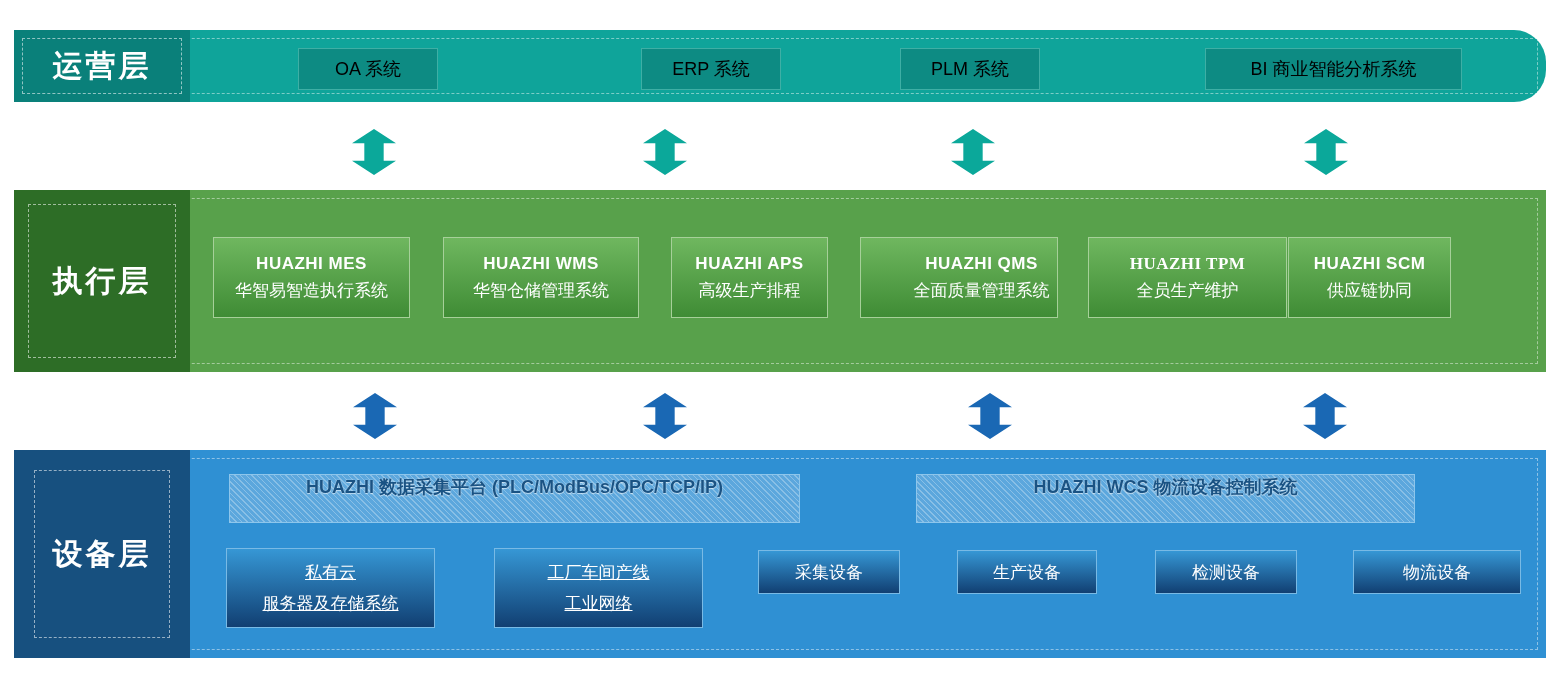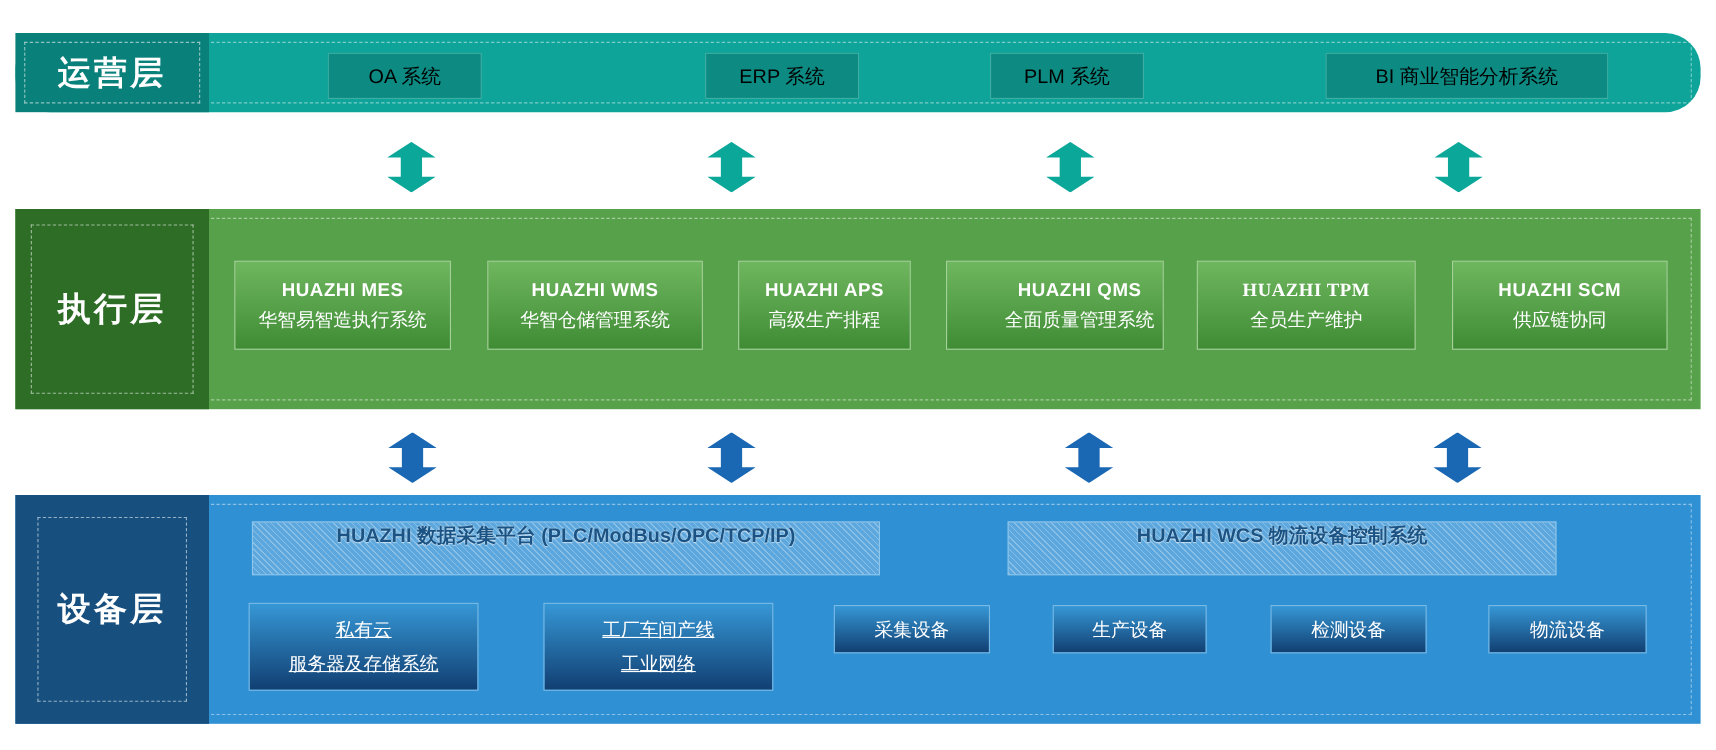--- a/index.html
+++ b/index.html
@@ -133,21 +133,21 @@
       <span class="t2">高级生产排程</span>
     </div>
     <div class="exec-box" style="left:846px;width:198px;padding-left:45px;">
       <span class="t1">HUAZHI QMS</span>
       <span class="t2">全面质量管理系统</span>
     </div>
     <div class="exec-box" style="left:1074px;width:199px;font-family:Liberation Serif, serif;">
       <span class="t1">HUAZHI TPM</span>
       <span class="t2">全员生产维护</span>
     </div>
-    <div class="exec-box" style="left:1306px;width:196px;">
+    <div class="exec-box" style="left:1274px;width:163px;">
       <span class="t1">HUAZHI SCM</span>
       <span class="t2">供应链协同</span>
     </div>
   </section>
 
   <div class="updown-arrow arrow-blue" style="left:353px;"></div>
   <div class="updown-arrow arrow-blue" style="left:643px;"></div>
   <div class="updown-arrow arrow-blue" style="left:968px;"></div>
   <div class="updown-arrow arrow-blue" style="left:1303px;"></div>
 
@@ -174,18 +174,18 @@
 
     <div class="dev-box" style="left:744px;width:142px;">
       <span>采集设备</span>
     </div>
     <div class="dev-box" style="left:943px;width:140px;">
       <span>生产设备</span>
     </div>
     <div class="dev-box" style="left:1141px;width:142px;">
       <span>检测设备</span>
     </div>
-    <div class="dev-box" style="left:1339px;width:144px;">
+    <div class="dev-box" style="left:1339px;width:168px;">
       <span>物流设备</span>
     </div>
   </section>
 
 </div>
 
 </body></html>

